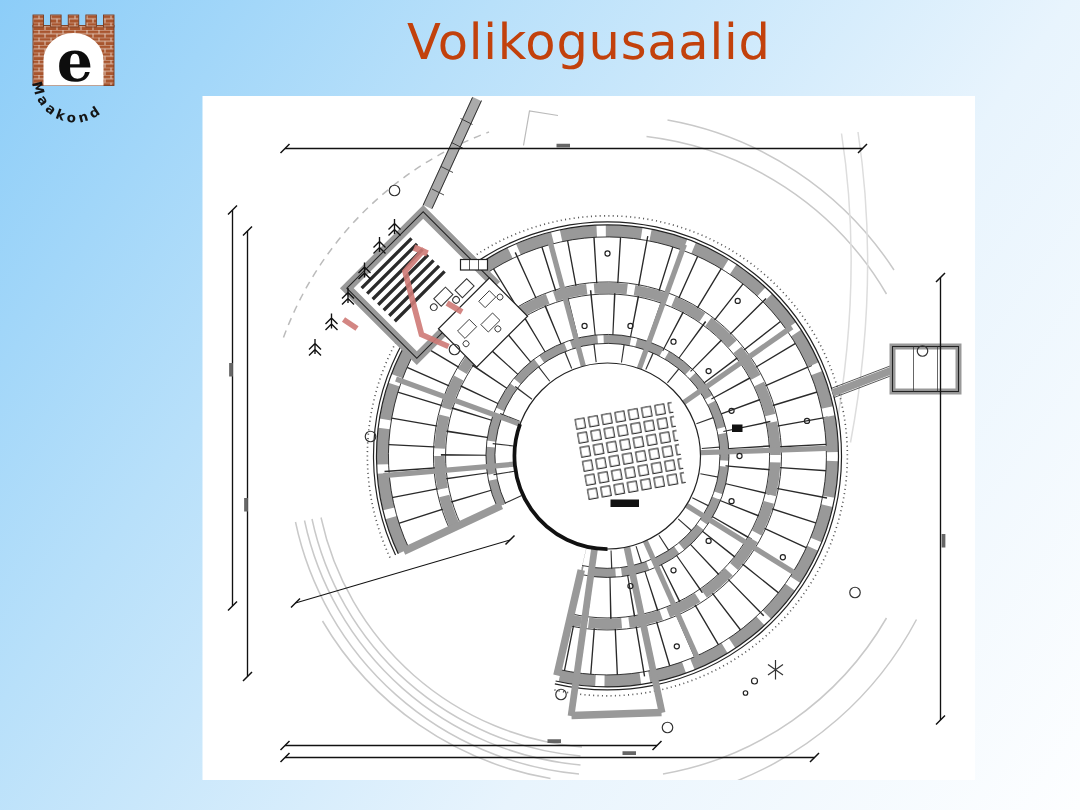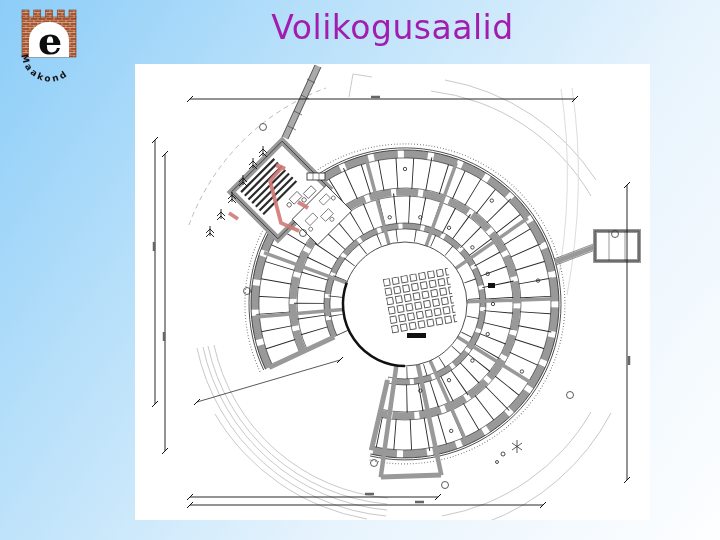--- a/index.html
+++ b/index.html
@@ -6,21 +6,21 @@
   body{
     width:720px;height:540px;overflow:hidden;
     font-family:"DejaVu Sans","Liberation Sans",sans-serif;
     background:linear-gradient(125deg,#8ccdf8 0%,#b8e0fa 30%,#e8f4fd 65%,#fdfeff 100%);
     position:relative;
   }
   .slide{position:absolute;inset:0;}
   .logo{position:absolute;left:14px;top:5px;width:78px;height:84px;}
   .title{
     position:absolute;left:135px;top:8px;width:515px;
-    text-align:center;font-size:33px;color:#a21caf;letter-spacing:0.5px;
+    text-align:center;font-size:33px;color:#c2410c;letter-spacing:0.5px;
   }
   .planbox{
     position:absolute;left:135px;top:64px;width:515px;height:456px;
     background:#ffffff;
   }
   .planbox svg{display:block;}
 </style>
 </head>
 <body>
 

